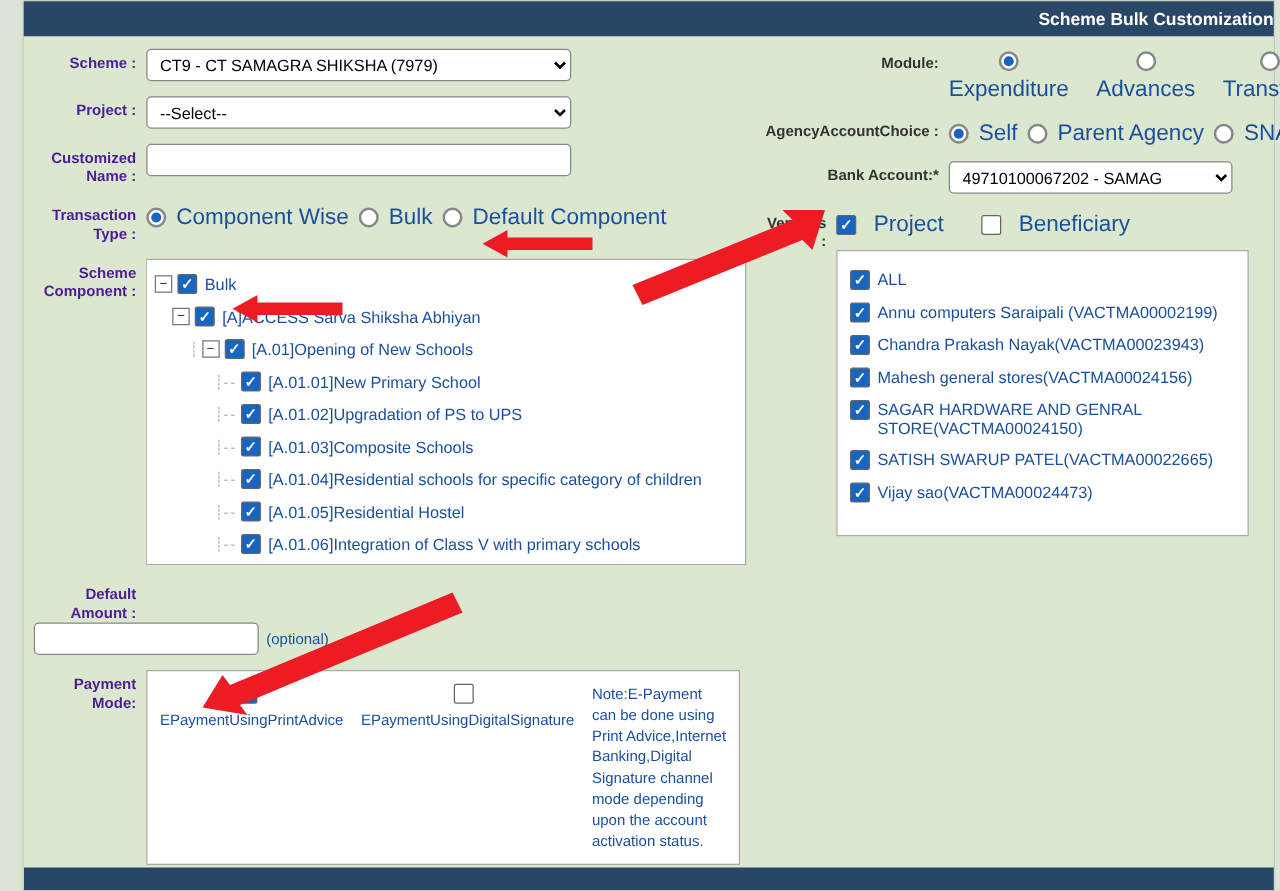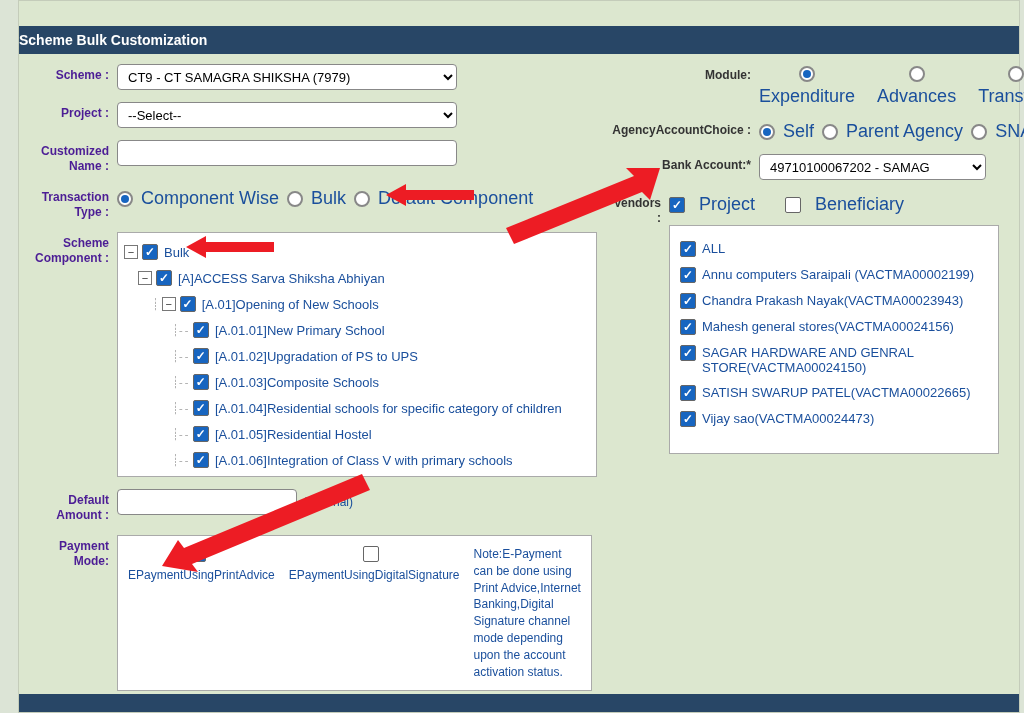--- a/index.html
+++ b/index.html
@@ -17,25 +17,24 @@
     left: 18px;
     top: 0;
     right: 4px;
     bottom: 0;
     background: #dce7cf;
     border: 1px solid #c4ccba;
   }
   .titlebar {
     background: #284666;
     color: #fff;
-    text-align: left;
+    text-align: right;
     font-weight: bold;
     padding: 6px 0;
     font-size: 14px;
-    margin-top: 25px;
   }
   .body { padding: 10px 8px; display: flex; }
   .col-left { width: 580px; }
   .col-right { flex: 1; padding-left: 12px; }
   .row { display: flex; margin-bottom: 12px; align-items: flex-start; }
   .label {
     width: 90px;
     text-align: right;
     font-weight: bold;
     color: #4c1d95;
@@ -217,21 +216,21 @@
             </div>
             <div class="tree-line" style="padding-left:52px;">
               <span class="dots">┊--</span>
               <span class="cb"></span>
               <span>[A.01.06]Integration of Class V with primary schools</span>
             </div>
           </div>
         </div>
       </div>
 
-      <div class="row" style="margin-top:8px;">
+      <div class="row" style="margin-top:8px;flex-direction:column;">
         <div class="label">Default Amount :</div>
         <div class="field" style="display:flex;align-items:center;">
           <input class="text text-sm" style="">
           <span class="optional">(optional)</span>
         </div>
       </div>
 
       <div class="row">
         <div class="label">Payment Mode:</div>
         <div class="field">

